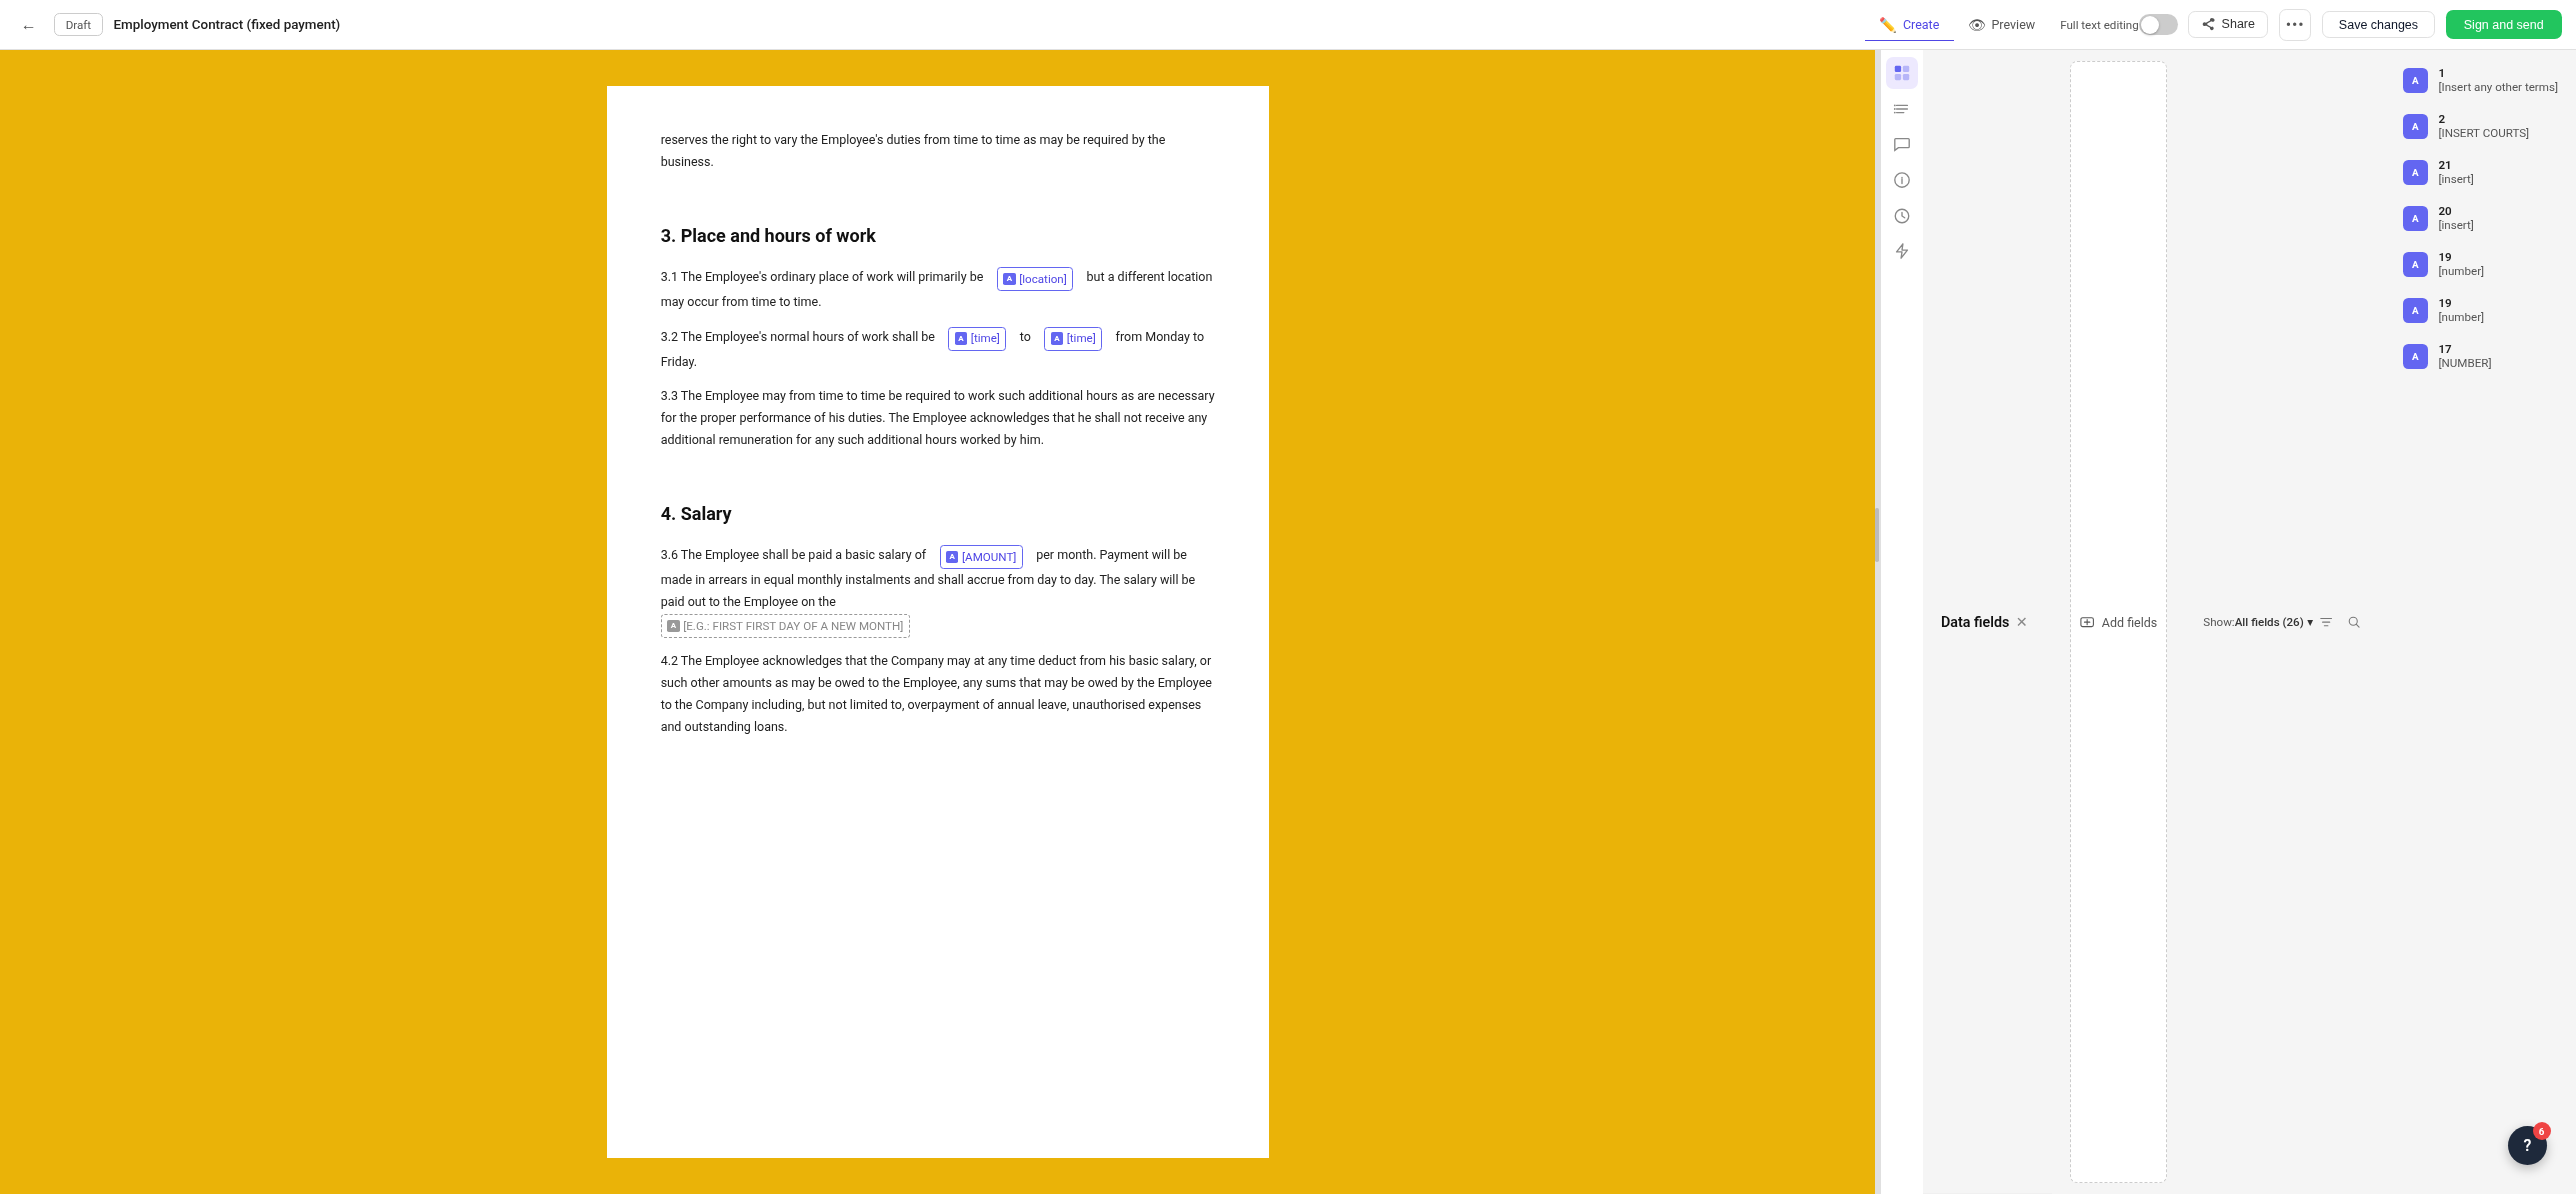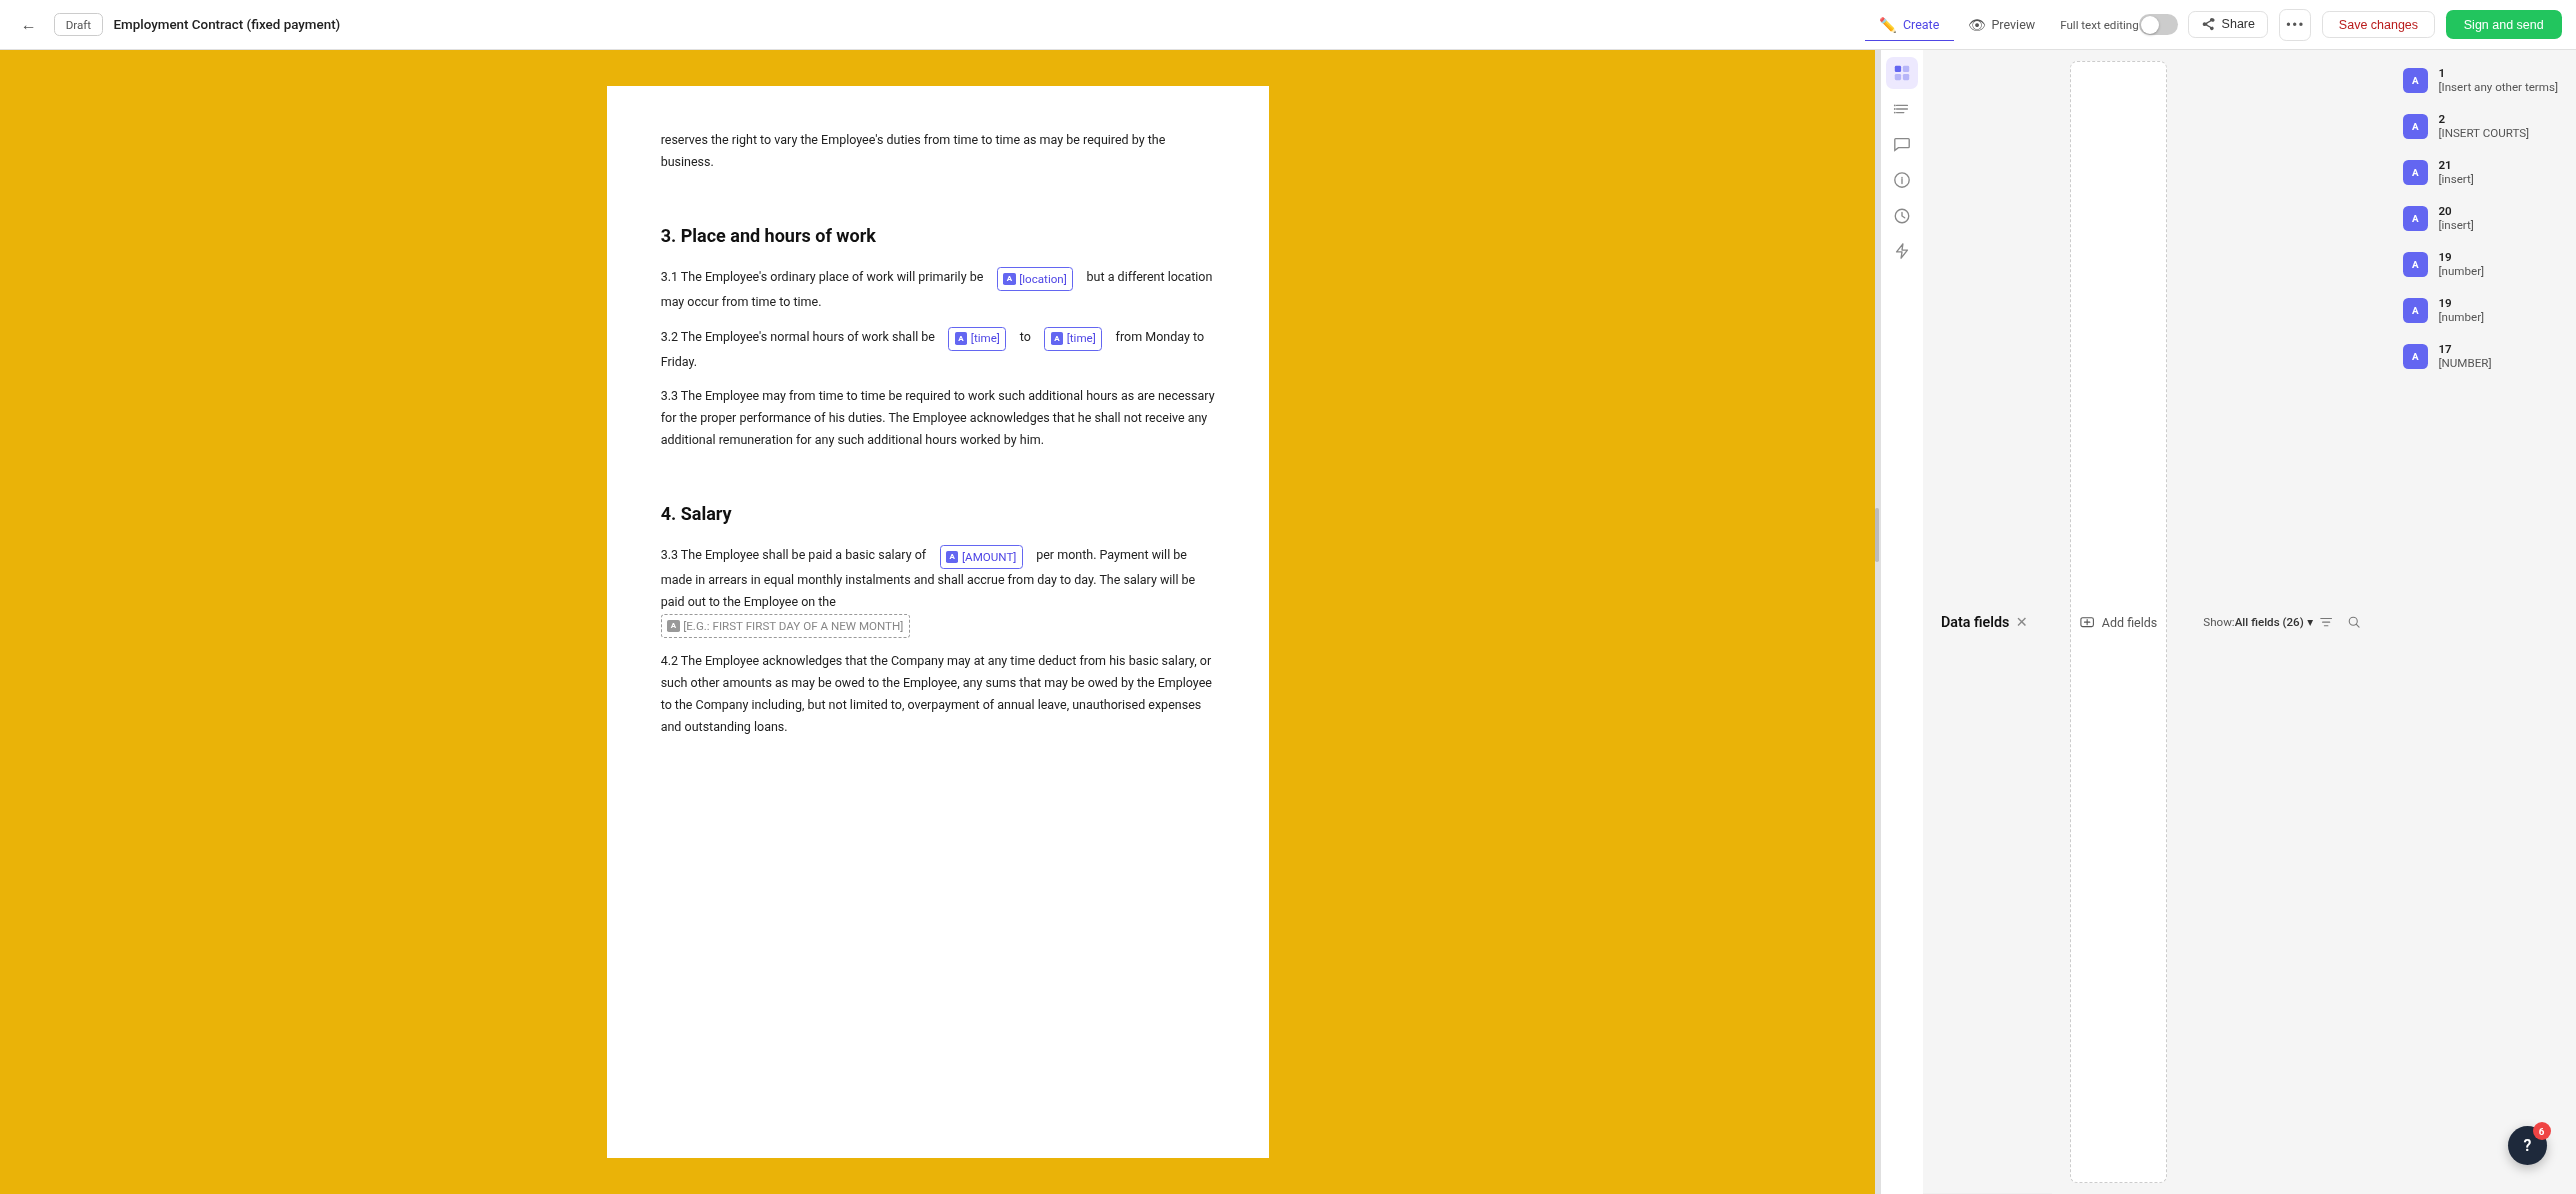--- a/index.html
+++ b/index.html
@@ -102,21 +102,21 @@
       color: #555;
       letter-spacing: 0.9px;
     }
     .save-btn {
       border: 0.9px solid #e0e0e0;
       border-radius: 7.2px;
       padding: 5.4px 16px;
       font-size: 12.5px;
       cursor: pointer;
       background: #fff;
-      color: #b91c1c;
+      color: #0f172a;
     }
     .sign-btn {
       border: none;
       border-radius: 7.2px;
       padding: 7.2px 18px;
       font-size: 12.5px;
       cursor: pointer;
       background: #22c55e;
       color: #fff;
       font-weight: 500;
@@ -437,21 +437,21 @@
         <span>from Monday to Friday.</span>
       </p>
 
       <p class="doc-para">3.3  The Employee may from time to time be required to work such additional hours as are necessary for the proper performance of his duties. The Employee acknowledges that he shall not receive any additional remuneration for any such additional hours worked by him.</p>
 
       <div class="section-gap"></div>
 
       <h2 class="section-heading">4. Salary</h2>
 
       <p class="doc-para">
-        <span>3.3 The Employee shall be paid a basic salary of</span>
+        <span>3.6 The Employee shall be paid a basic salary of</span>
         <span style="display:inline-block; width:7.2px;"></span>
         <span class="field-chip">
           <span class="field-chip-icon">A</span>
           <span>[AMOUNT]</span>
         </span>
         <span style="display:inline-block; width:7.2px;"></span>
         <span>per month. Payment will be made in arrears in equal monthly instalments and shall accrue from day to day. The salary will be paid out to the Employee on the</span>
         <br>
         <span class="field-chip field-chip-dashed">
           <span class="field-chip-icon">A</span>

